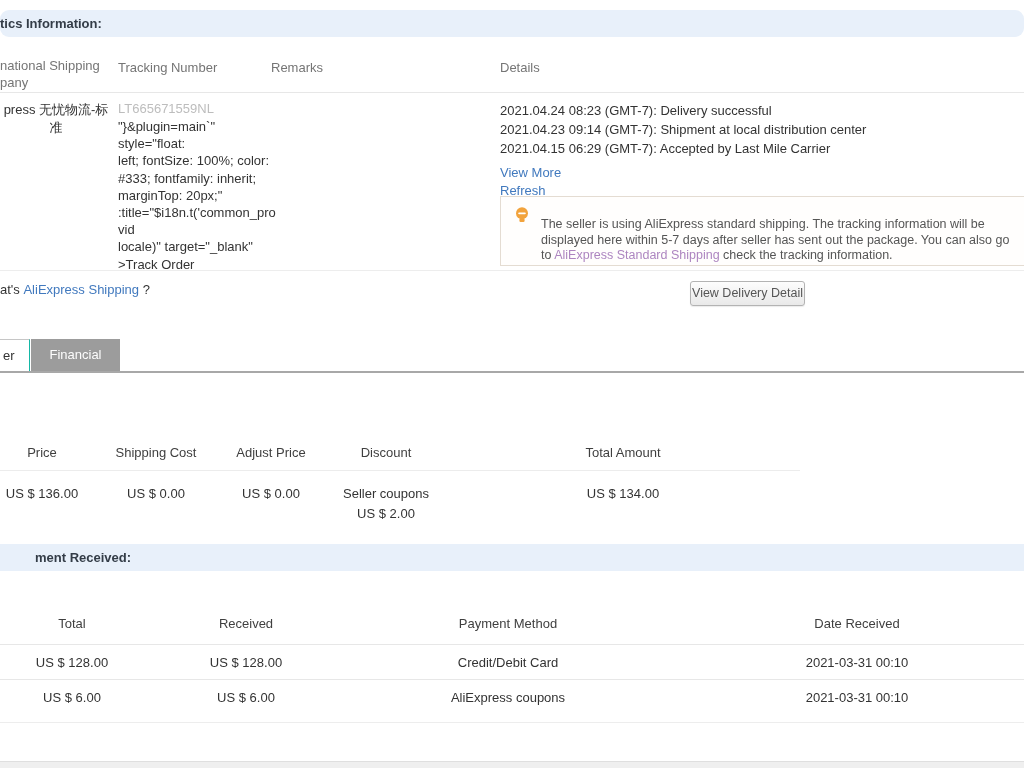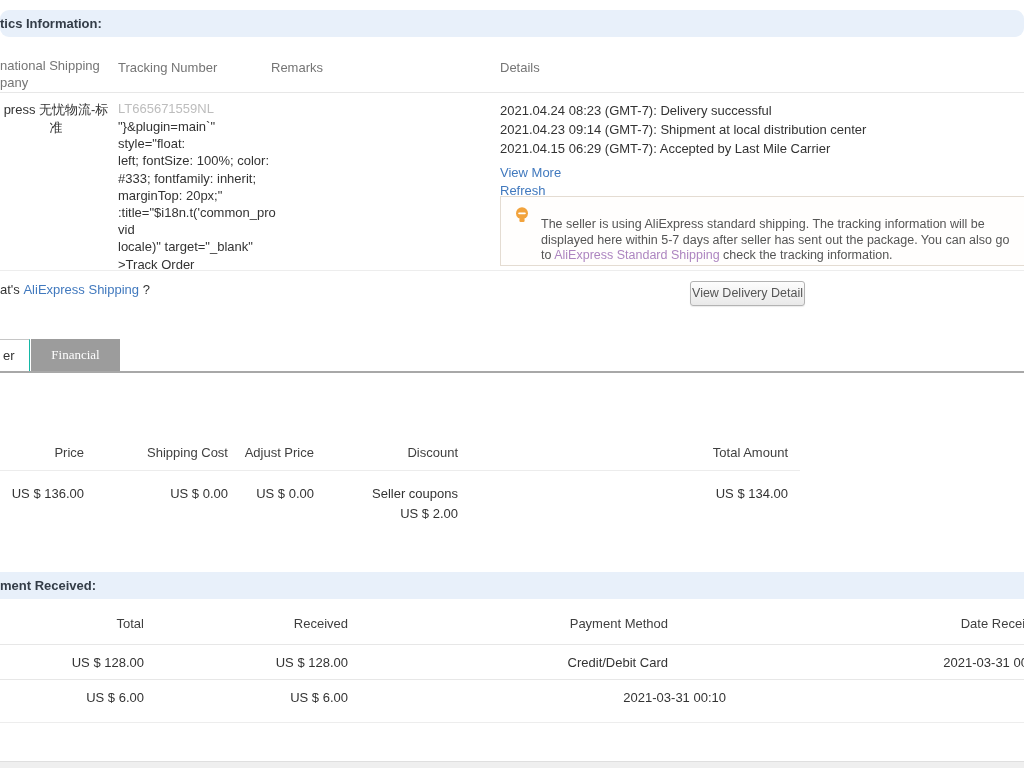--- a/index.html
+++ b/index.html
@@ -10,21 +10,21 @@
     font-family:"Liberation Sans", "DejaVu Sans", sans-serif;
     font-size:13px;
   }
   .bar {
     position:absolute; left:0; right:0; height:27px;
     background:#e8f0fa; color:#333c47;
     font-weight:bold; font-size:13px; line-height:27px;
   }
   #bar-logistics { top:10px;border-radius:9px; }
   #bar-financial { top:384px; }
-  #bar-payment  { top:572px; }
+  #bar-payment  { top:544px;padding-left:35px; }
 
   .divider { position:absolute; height:1px; background:#e7e7e7; }
 
   .col-head { position:absolute; color:#757575; font-size:13px; line-height:17px; }
   .pre { white-space:pre-line; }
 
   .log-company { position:absolute; left:0; top:101px; width:112px; color:#333;text-align:center; }
   .log-tracking { position:absolute; left:118px; top:101px; color:#bdbdbd; }
   .log-code {
     position:absolute; left:118px; top:118px; width:158px;
@@ -57,26 +57,26 @@
     font-family:"Liberation Sans", sans-serif;
   }
 
   .tab-inactive {
     position:absolute; left:0; top:339px; width:30px; height:32px;
     background:#fff; border-top:1px solid #c6c6c6; border-right:1px solid #14b8a6;
     color:#333; line-height:31px; padding-left:3px; cursor:pointer;
   }
   .tab-active {
     position:absolute; left:31px; top:339px; width:89px; height:32px;
-    background:#9c9c9c; color:#fdfdfd; text-align:center; line-height:32px; cursor:pointer;font-family:Liberation Serif, serif;
+    background:#9c9c9c; color:#fdfdfd; text-align:center; line-height:32px; cursor:pointer;
   }
   .tab-underline { position:absolute; left:0; right:0; top:371px; height:2px; background:#a8a8a8; }
 
   .flexrow { position:absolute; left:0; display:flex; }
-  .cell { text-align:right; }
+  .cell { text-align:center; }
   .fin-h { top:445px; color:#3f3f3f; }
   .fin-v { top:484px; color:#333; line-height:19.5px; }
   .f1{width:84px;} .f2{width:144px;} .f3{width:86px;} .f4{width:144px;} .f5{width:330px;}
   #fin-line { top:470px; left:0; width:800px; background:#ececec; }
 
   .pay-h { top:616px; color:#3f3f3f; }
   .pay-r1 { top:655px; color:#333; }
   .pay-r2 { top:690px; color:#333; }
   .p1{width:144px;} .p2{width:204px;} .p3{width:320px;} .p4{width:378px;}
   #pay-line1 { top:644px; left:0; right:0; }
@@ -176,19 +176,20 @@
   <div class="flexrow pay-r1">
     <div class="cell p1">US $ 128.00</div>
     <div class="cell p2">US $ 128.00</div>
     <div class="cell p3">Credit/Debit Card</div>
     <div class="cell p4">2021-03-31 00:10</div>
   </div>
   <div class="divider" id="pay-line2"></div>
   <div class="flexrow pay-r2">
     <div class="cell p1">US $ 6.00</div>
     <div class="cell p2">US $ 6.00</div>
+    <div class="cell p3">AliExpress coupons</div>
     <div class="cell p4">2021-03-31 00:10</div>
   </div>
   <div class="divider" id="pay-line3"></div>
 
   <div class="footer-strip"></div>
 
 </div>
 
 </body></html>

